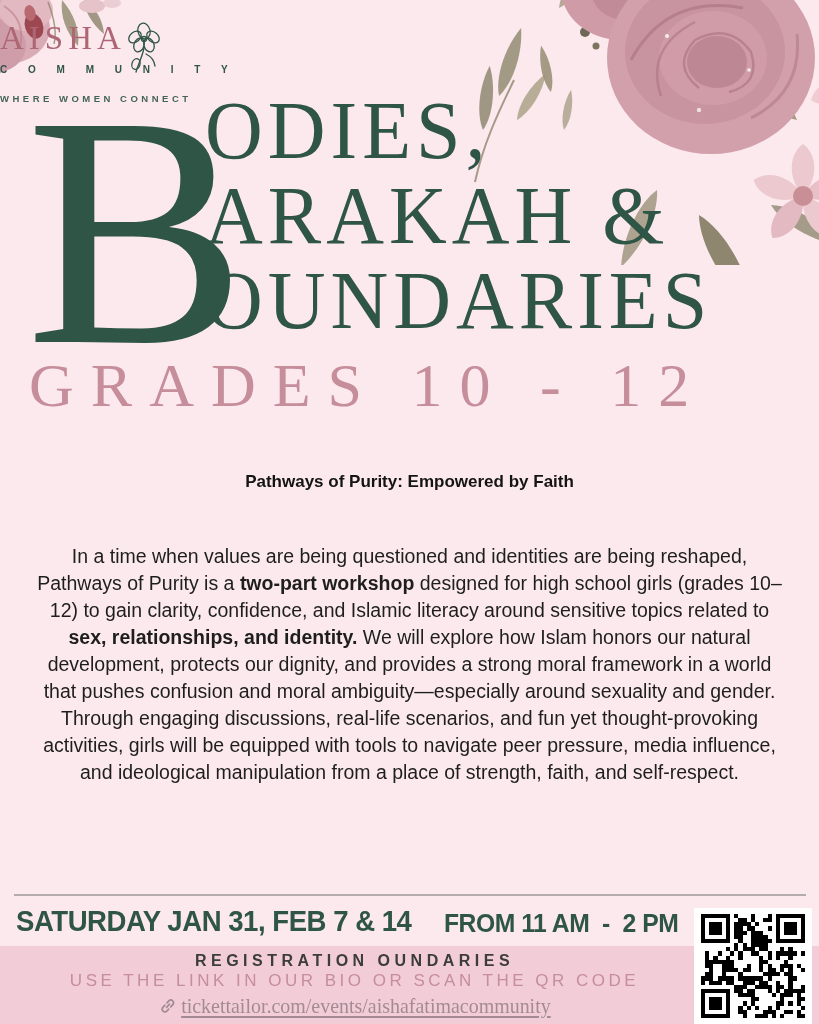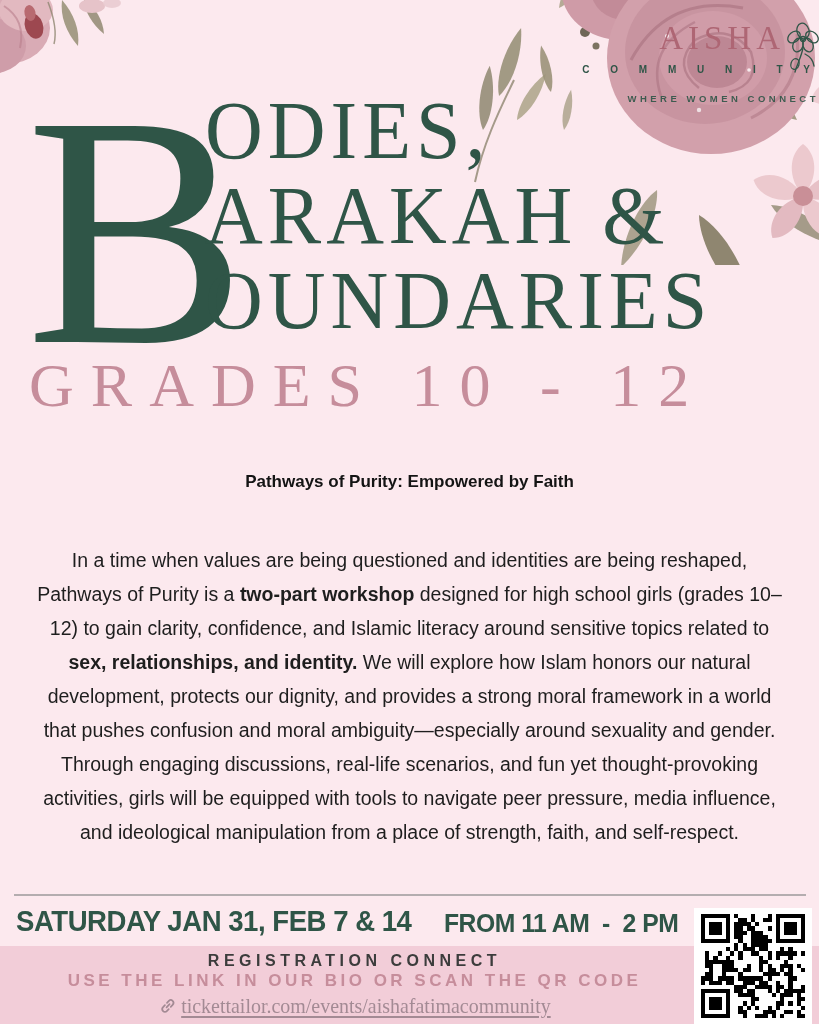--- a/index.html
+++ b/index.html
@@ -3,21 +3,21 @@
 <meta charset="utf-8">
 <style>
   * { margin:0; padding:0; box-sizing:border-box; }
   html,body { background:#e8e8e8; }
   .poster{
     position:relative; width:819px; height:1024px; margin:0 auto;
     background:var(--background,#fce9ee); overflow:hidden;
     font-family:"Liberation Sans", sans-serif;
   }
   
-  .logo{ position:absolute; top:12px; left:0; width:100%; text-align:right; }
+  .logo{ position:absolute; top:12px; left:0; width:100%; text-align:left; }
   .logo-name{
     font-family:"Liberation Serif", serif; font-size:33px; letter-spacing:5px;
     color:var(--logo_rose,#ae6674); display:inline-flex; align-items:center; gap:2px;
   }
   .logo-flower{ width:40px; height:52px; margin:0 -4px; position:relative; top:10px; }
   .logo-community{
     font-size:10px; font-weight:700; letter-spacing:9px;
     color:var(--green,#2f5547);
   }
   .logo-tagline{
@@ -39,21 +39,21 @@
     font-family:"Liberation Serif", serif; font-size:62px; letter-spacing:17px;
     color:var(--rose,#c68d9b); white-space:nowrap;margin-left:29px;
   }
   
   .heading{
     position:absolute; top:472px; left:0; width:100%; text-align:center;
     font-size:17px; font-weight:700; color:#141414;
   }
   .body-par{
     position:absolute; top:543px; left:32px; width:755px;
-    font-size:19.5px; line-height:34px; text-align:center; color:#1e1e1e;
+    font-size:19.5px; line-height:27px; text-align:center; color:#1e1e1e;
   }
   
   .divider{
     position:absolute; top:894px; left:14px; width:792px; height:0;
     border-top:2px solid #8e8e8e; opacity:.65;
   }
   .dates{
     position:absolute; top:905px; left:16px;
     font-size:29px; font-weight:700; color:var(--green,#2f5547);
     letter-spacing:-0.5px; transform:scaleX(.95); transform-origin:left top;
@@ -68,21 +68,21 @@
   .band{
     position:absolute; top:946px; left:0; width:819px; height:78px;
     background:var(--band,#f2cdd8);
     display:flex; flex-direction:column; align-items:center; justify-content:center;
     padding-right:110px; gap:1px;
   }
   .registration{
     font-size:16px; font-weight:700; letter-spacing:4.5px; color:#3c3c3c;
   }
   .instruction{
-    font-size:17px; font-weight:700; letter-spacing:3.5px;
+    font-size:17px; font-weight:400; letter-spacing:3.5px;
     color:var(--rose,#c68d9b);
   }
   .linkrow{
     display:inline-flex; align-items:center; gap:5px; margin-top:2px;
     color:var(--link,#a38a94); cursor:pointer;
     transform:scaleX(.95);
   }
   .linkrow a{
     color:var(--link,#a38a94); font-size:21px; letter-spacing:0px;
     font-family:"Liberation Serif", serif;
@@ -199,21 +199,21 @@
   <div class="grades">GRADES 10 - 12</div>
 
   <div class="heading">Pathways of Purity: Empowered by Faith</div>
   <p class="body-par"><span>In a time when values are being questioned and identities are being reshaped, Pathways of Purity is a </span><span style="font-weight: 700;">two-part workshop</span><span> designed for high school girls (grades 10–12) to gain clarity, confidence, and Islamic literacy around sensitive topics related to </span><span style="font-weight: 700;">sex, relationships, and identity.</span><span> We will explore how Islam honors our natural development, protects our dignity, and provides a strong moral framework in a world that pushes confusion and moral ambiguity—especially around sexuality and gender. Through engaging discussions, real-life scenarios, and fun yet thought-provoking activities, girls will be equipped with tools to navigate peer pressure, media influence, and ideological manipulation from a place of strength, faith, and self-respect.</span></p>
 
   <div class="divider"></div>
   <div class="dates">SATURDAY JAN 31, FEB 7 &amp; 14</div>
   <div class="time">FROM 11 AM  -  2 PM</div>
 
   <div class="band">
-    <div class="registration">REGISTRATION CONNECT</div>
+    <div class="registration">REGISTRATION OUNDARIES</div>
     <div class="instruction">USE THE LINK IN OUR BIO OR SCAN THE QR CODE</div>
     <div class="linkrow">
       <svg class="link-icon" viewBox="0 0 20 20" aria-hidden="true">
         <g stroke="#a38a94" stroke-width="2" fill="none" stroke-linecap="round">
           <path d="M8.5,11.5 L12,8"></path>
           <path d="M9,6.5 l2.2,-2.2 a3.1,3.1 0 0 1 4.4,4.4 L13.4,11"></path>
           <path d="M11,13.5 l-2.2,2.2 a3.1,3.1 0 0 1 -4.4,-4.4 L6.6,9"></path>
         </g>
       </svg>
       <a href="#">tickettailor.com/events/aishafatimacommunity</a>

